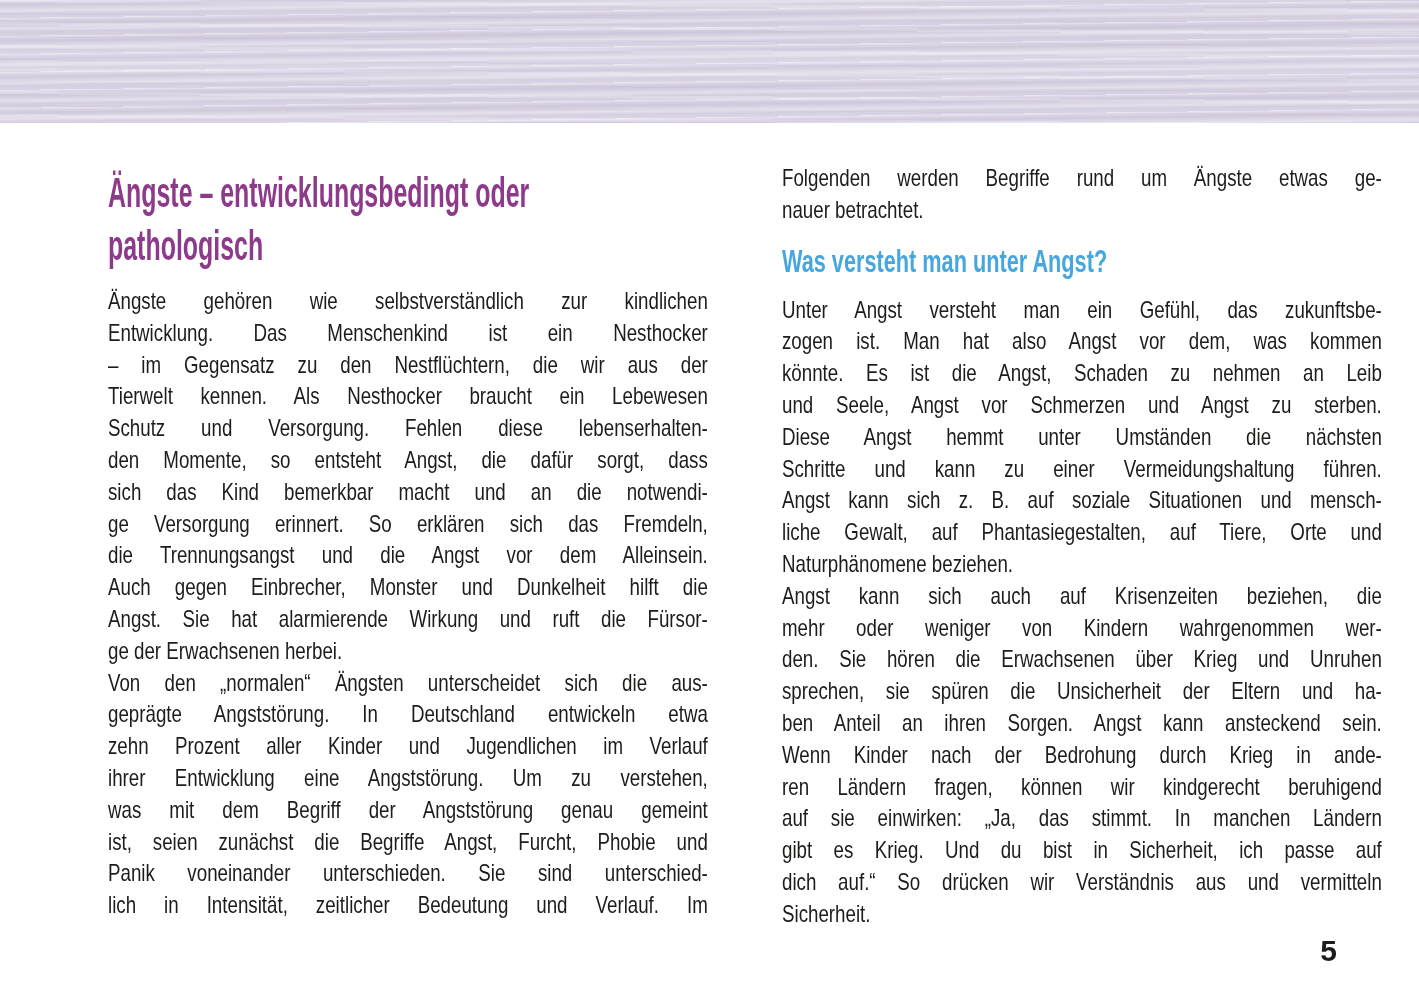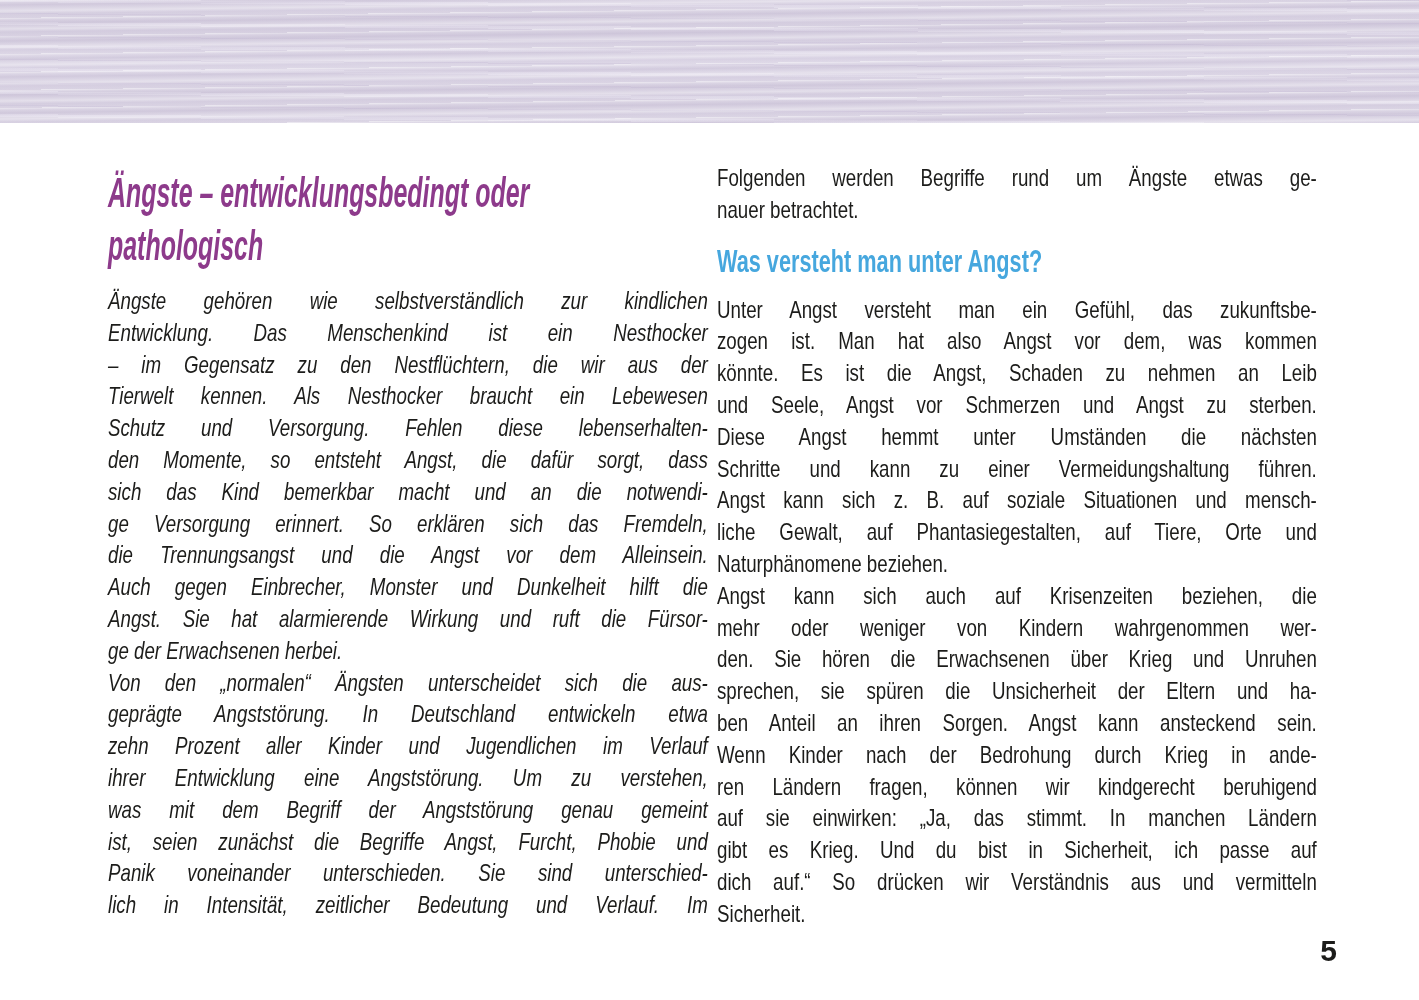--- a/index.html
+++ b/index.html
@@ -27,22 +27,22 @@
         rgba(255,255,255,0) 1px, rgba(255,255,255,0) 9px,
         rgba(235,231,242,0.55) 9px, rgba(235,231,242,0.55) 12px,
         rgba(255,255,255,0) 12px, rgba(255,255,255,0) 23px),
       repeating-linear-gradient(180deg,
         rgba(222,216,231,0.5) 0px, rgba(210,202,222,0.35) 31px,
         rgba(228,223,237,0.5) 62px, rgba(214,206,225,0.35) 93px,
         rgba(222,216,231,0.5) 123px);
   }
 
   .col { position: absolute; }
-  .col-left  { left: 108px; top: 166px; width: 600px; font-style: italic; }
-  .col-right { left: 717px; top: 162px; width: 600px; }
+  .col-left  { left: 108px; top: 166px; width: 600px; }
+  .col-right { left: 782px; top: 162px; width: 600px; }
 
   .title {
     margin: 0;
     color: #8d3a8b;
     font-size: 43px;
     line-height: 53px;
     font-weight: bold;
     width: 762px;
     transform: scaleX(0.58);
     transform-origin: 0 0;

